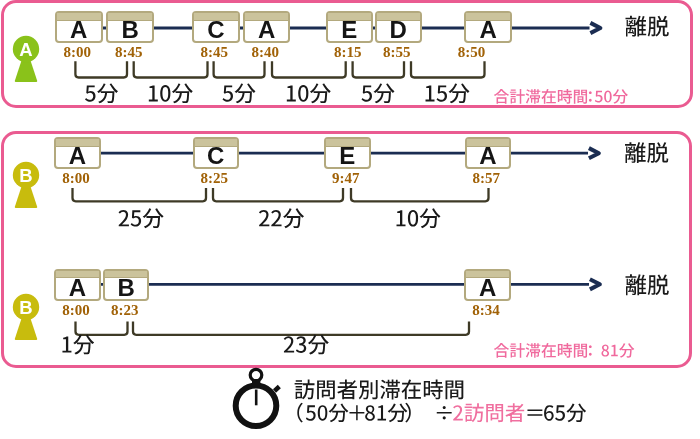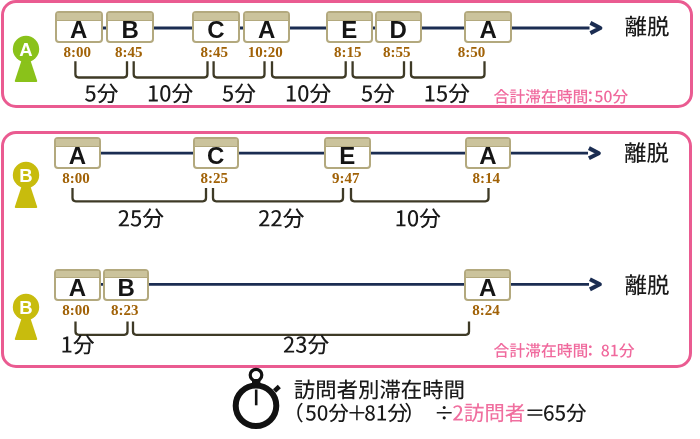--- a/index.html
+++ b/index.html
@@ -79,21 +79,21 @@
 <div class="tm" style="left:103.15px;top:44.7px">8:45</div>
     <div class="pb" style="left:192.1px;top:11px;width:47.5px;height:31.5px">
       <div class="pbt"></div>
       <div class="pbl">C</div>
     </div>
 <div class="tm" style="left:188.85px;top:44.7px">8:45</div>
     <div class="pb" style="left:242.9px;top:11px;width:47.5px;height:31.5px">
       <div class="pbt"></div>
       <div class="pbl">A</div>
     </div>
-<div class="tm" style="left:239.64999999999998px;top:44.7px">10:20</div>
+<div class="tm" style="left:239.64999999999998px;top:44.7px">8:40</div>
     <div class="pb" style="left:325.5px;top:11px;width:47.5px;height:31.5px">
       <div class="pbt"></div>
       <div class="pbl">E</div>
     </div>
 <div class="tm" style="left:322.25px;top:44.7px">8:15</div>
     <div class="pb" style="left:374.5px;top:11px;width:47.5px;height:31.5px">
       <div class="pbt"></div>
       <div class="pbl">D</div>
     </div>
 <div class="tm" style="left:371.25px;top:44.7px">8:55</div>
@@ -114,36 +114,36 @@
 <div class="tm" style="left:188.75px;top:171.0px">8:25</div>
     <div class="pb" style="left:324px;top:137.3px;width:46.5px;height:32px">
       <div class="pbt"></div>
       <div class="pbl">E</div>
     </div>
 <div class="tm" style="left:320.25px;top:171.0px">9:47</div>
     <div class="pb" style="left:464.6px;top:137.3px;width:46.5px;height:32px">
       <div class="pbt"></div>
       <div class="pbl">A</div>
     </div>
-<div class="tm" style="left:460.85px;top:171.0px">8:14</div>
+<div class="tm" style="left:460.85px;top:171.0px">8:57</div>
     <div class="pb" style="left:54.2px;top:268.8px;width:46.5px;height:32px">
       <div class="pbt"></div>
       <div class="pbl">A</div>
     </div>
 <div class="tm" style="left:50.45px;top:303.0px">8:00</div>
     <div class="pb" style="left:102.9px;top:268.8px;width:46.5px;height:32px">
       <div class="pbt"></div>
       <div class="pbl">B</div>
     </div>
 <div class="tm" style="left:99.15px;top:303.0px">8:23</div>
     <div class="pb" style="left:464.3px;top:268.8px;width:46.5px;height:32px">
       <div class="pbt"></div>
       <div class="pbl">A</div>
     </div>
-<div class="tm" style="left:460.55px;top:303.0px">8:24</div>
+<div class="tm" style="left:460.55px;top:303.0px">8:34</div>
 <svg width="54" height="72" viewBox="0 0 54 72" style="position:absolute;left:-1.5px;top:29px">
 <path d="M23 30 L15.75 52 Q15.75 53 16.75 53 L37.25 53 Q38.25 53 38.25 52 L31 30 Z" fill="#8ac21a"></path>
 <circle cx="27" cy="20" r="13.2" fill="#8ac21a"></circle>
 <text x="27" y="27" text-anchor="middle" style="font:bold 18.5px 'Liberation Sans',sans-serif" fill="#fff">A</text>
 </svg>
     <svg width="54" height="72" viewBox="0 0 54 72" style="position:absolute;left:-1px;top:155px">
 <path d="M23 30 L15.75 52 Q15.75 53 16.75 53 L37.25 53 Q38.25 53 38.25 52 L31 30 Z" fill="#c8bc0d"></path>
 <circle cx="27" cy="20" r="13.2" fill="#c8bc0d"></circle>
 <text x="27" y="27" text-anchor="middle" style="font:bold 18.5px 'Liberation Sans',sans-serif" fill="#fff">B</text>
 </svg>

